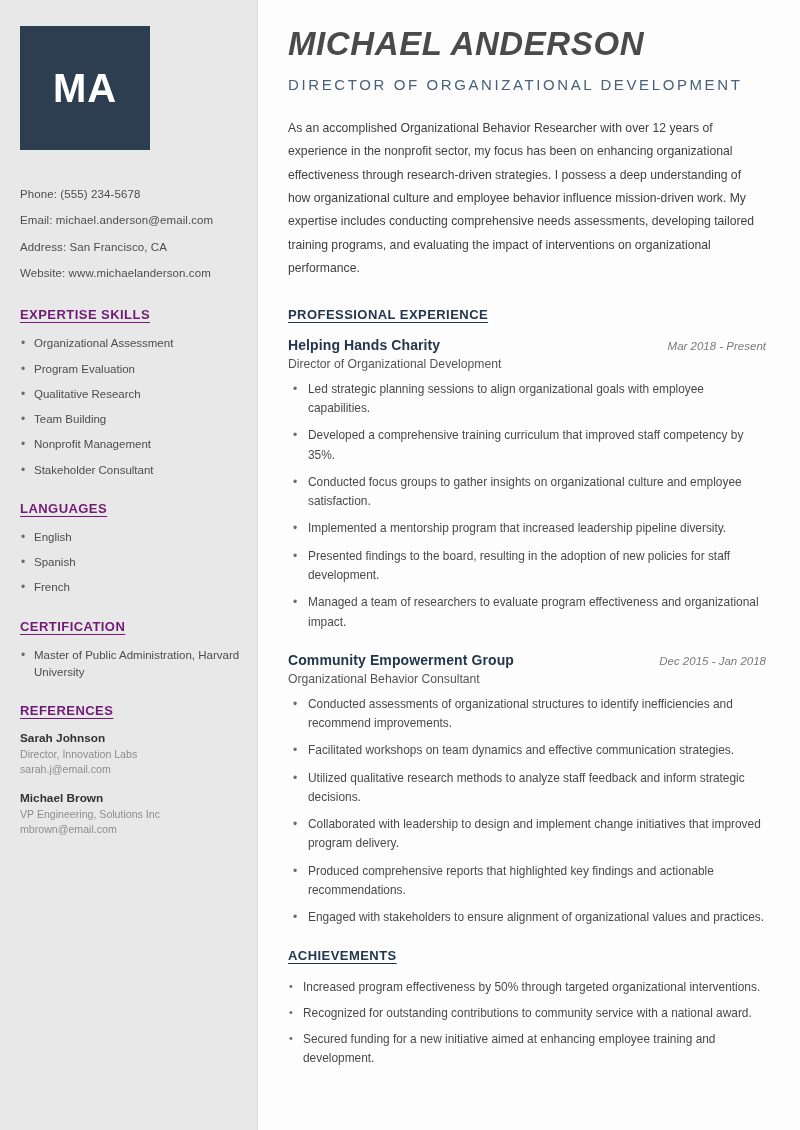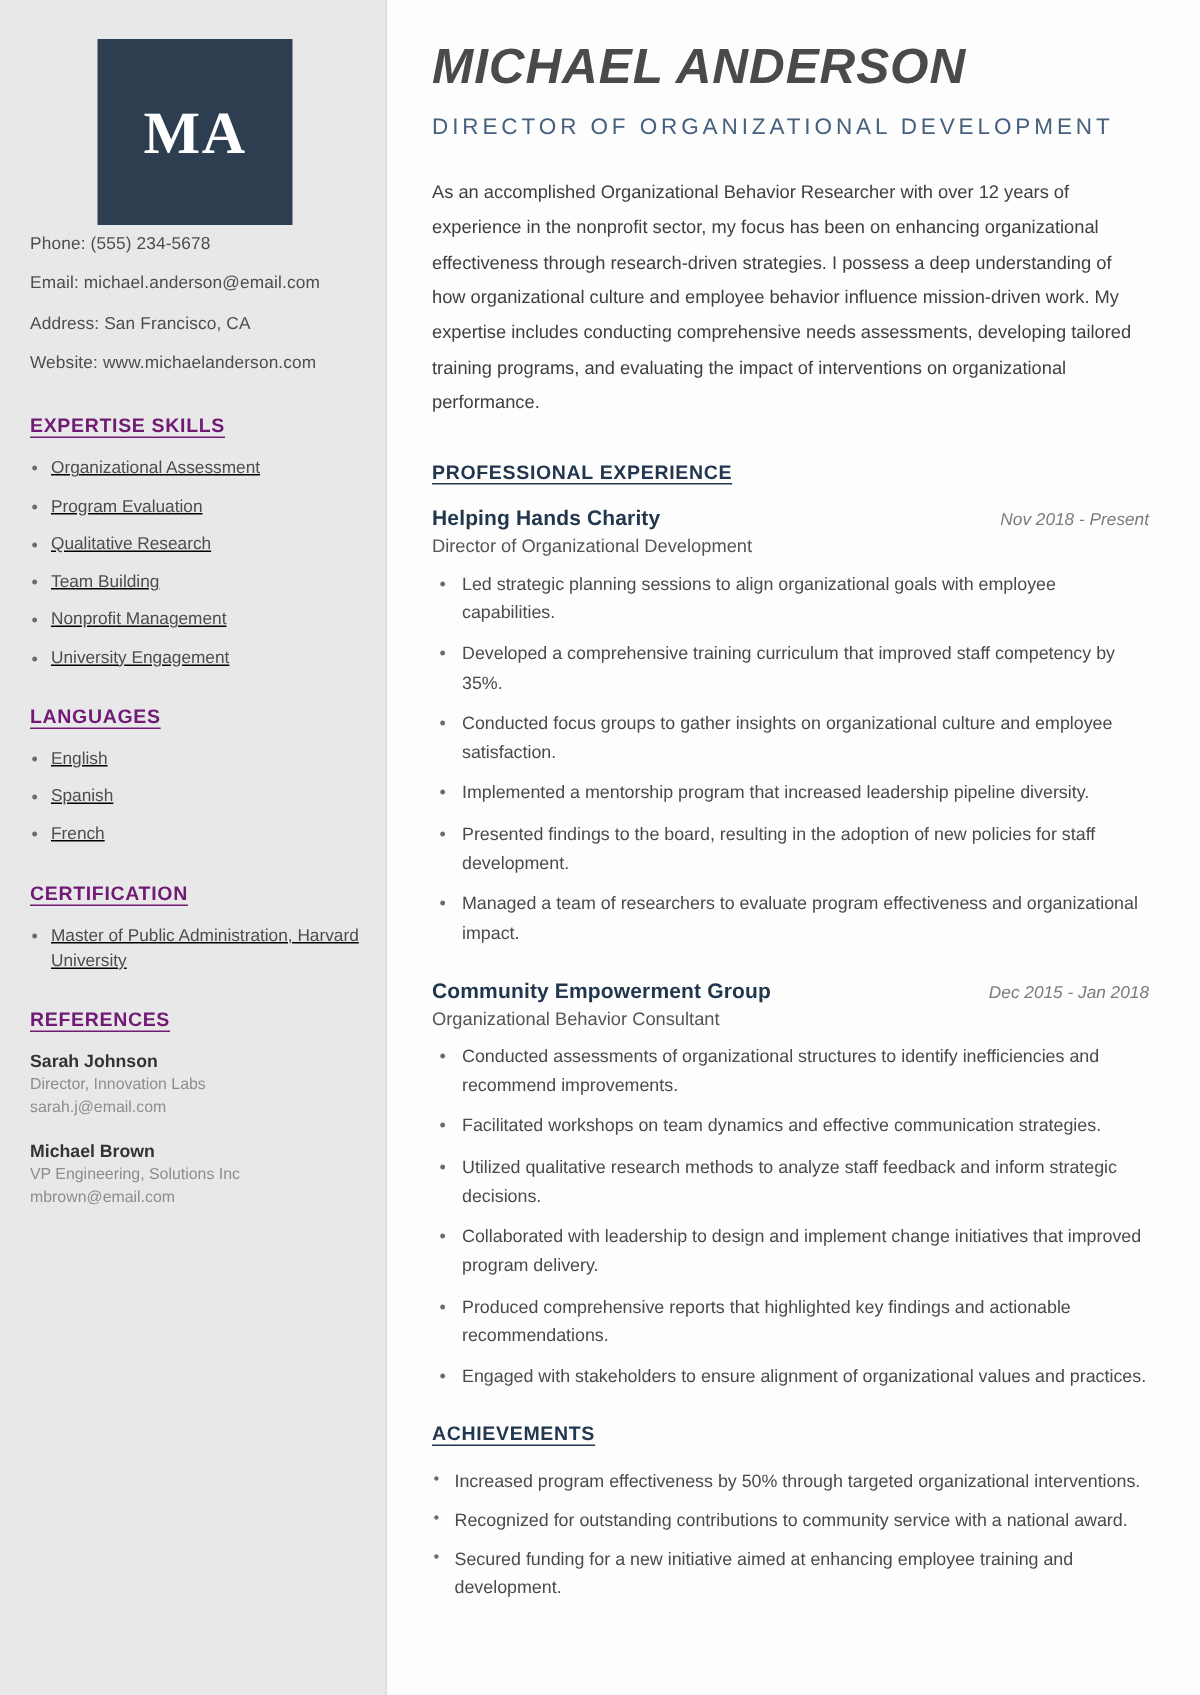--- a/index.html
+++ b/index.html
@@ -18,40 +18,40 @@
     flex:0 0 258px;
     background:#e8e8e8;
     padding:26px 18px 20px 20px;
     position:relative;
   }
   .sidebar:after {
     content:"";
     position:absolute; top:0; right:0; width:1px; height:100%;
     background:#dcdcdc;
   }
-  .avatar-wrap { display:flex; justify-content:center; margin-bottom:5px;font-family:Liberation Serif, serif; }
+  .avatar-wrap { display:flex; justify-content:flex-start; margin-bottom:36px; }
   .avatar {
     width:130px; height:124px;
     background:#2d3e50;
     color:#ffffff;
     display:flex; align-items:center; justify-content:center;
     font-size:40px; font-weight:bold; letter-spacing:1px;
   }
   .contact { margin-bottom:26px; }
   .contact div {
     font-size:11.5px; color:#4d4d4d; line-height:1.42;
     margin-bottom:10px; letter-spacing:.1px;
   }
   .side-head {
     font-size:13px; font-weight:bold; color:#701a75;
     letter-spacing:.45px; text-decoration:underline;
     text-underline-offset:3px; margin:0 0 13px 0;
   }
   .side-block { margin-bottom:22px; }
-  ul.side-list { list-style:none;text-decoration:underline; }
+  ul.side-list { list-style:none; }
   ul.side-list li {
     font-size:11.5px; color:#4d4d4d; line-height:1.5;
     margin-bottom:8px; padding-left:14px; position:relative;
   }
   ul.side-list li:before {
     content:"\2022"; position:absolute; left:1px; top:-1px;
     color:#6a6a6a; font-size:12px;
   }
   .ref-item { margin-bottom:13px; }
   .ref-name { font-size:11.8px; font-weight:bold; color:#333333; margin-bottom:2px; }
@@ -113,21 +113,21 @@
     </div>
 
     <section class="side-block">
       <h2 class="side-head">EXPERTISE SKILLS</h2>
       <ul class="side-list">
         <li>Organizational Assessment</li>
         <li>Program Evaluation</li>
         <li>Qualitative Research</li>
         <li>Team Building</li>
         <li>Nonprofit Management</li>
-        <li>University Engagement</li>
+        <li>Stakeholder Consultant</li>
       </ul>
     </section>
 
     <section class="side-block">
       <h2 class="side-head">LANGUAGES</h2>
       <ul class="side-list">
         <li>English</li>
         <li>Spanish</li>
         <li>French</li>
       </ul>
@@ -162,21 +162,21 @@
     <h1 class="name">MICHAEL ANDERSON</h1>
     <div class="job-title">DIRECTOR OF ORGANIZATIONAL DEVELOPMENT</div>
     <p class="summary">As an accomplished Organizational Behavior Researcher with over 12 years of experience in the nonprofit sector, my focus has been on enhancing organizational effectiveness through research-driven strategies. I possess a deep understanding of how organizational culture and employee behavior influence mission-driven work. My expertise includes conducting comprehensive needs assessments, developing tailored training programs, and evaluating the impact of interventions on organizational performance.</p>
 
     <section>
       <h2 class="main-head">PROFESSIONAL EXPERIENCE</h2>
 
       <div class="job">
         <div class="job-row">
           <span class="company">Helping Hands Charity</span>
-          <span class="dates">Nov 2018 - Present</span>
+          <span class="dates">Mar 2018 - Present</span>
         </div>
         <div class="role">Director of Organizational Development</div>
         <ul class="bullets">
           <li>Led strategic planning sessions to align organizational goals with employee capabilities.</li>
           <li>Developed a comprehensive training curriculum that improved staff competency by 35%.</li>
           <li>Conducted focus groups to gather insights on organizational culture and employee satisfaction.</li>
           <li>Implemented a mentorship program that increased leadership pipeline diversity.</li>
           <li>Presented findings to the board, resulting in the adoption of new policies for staff development.</li>
           <li>Managed a team of researchers to evaluate program effectiveness and organizational impact.</li>
         </ul>

